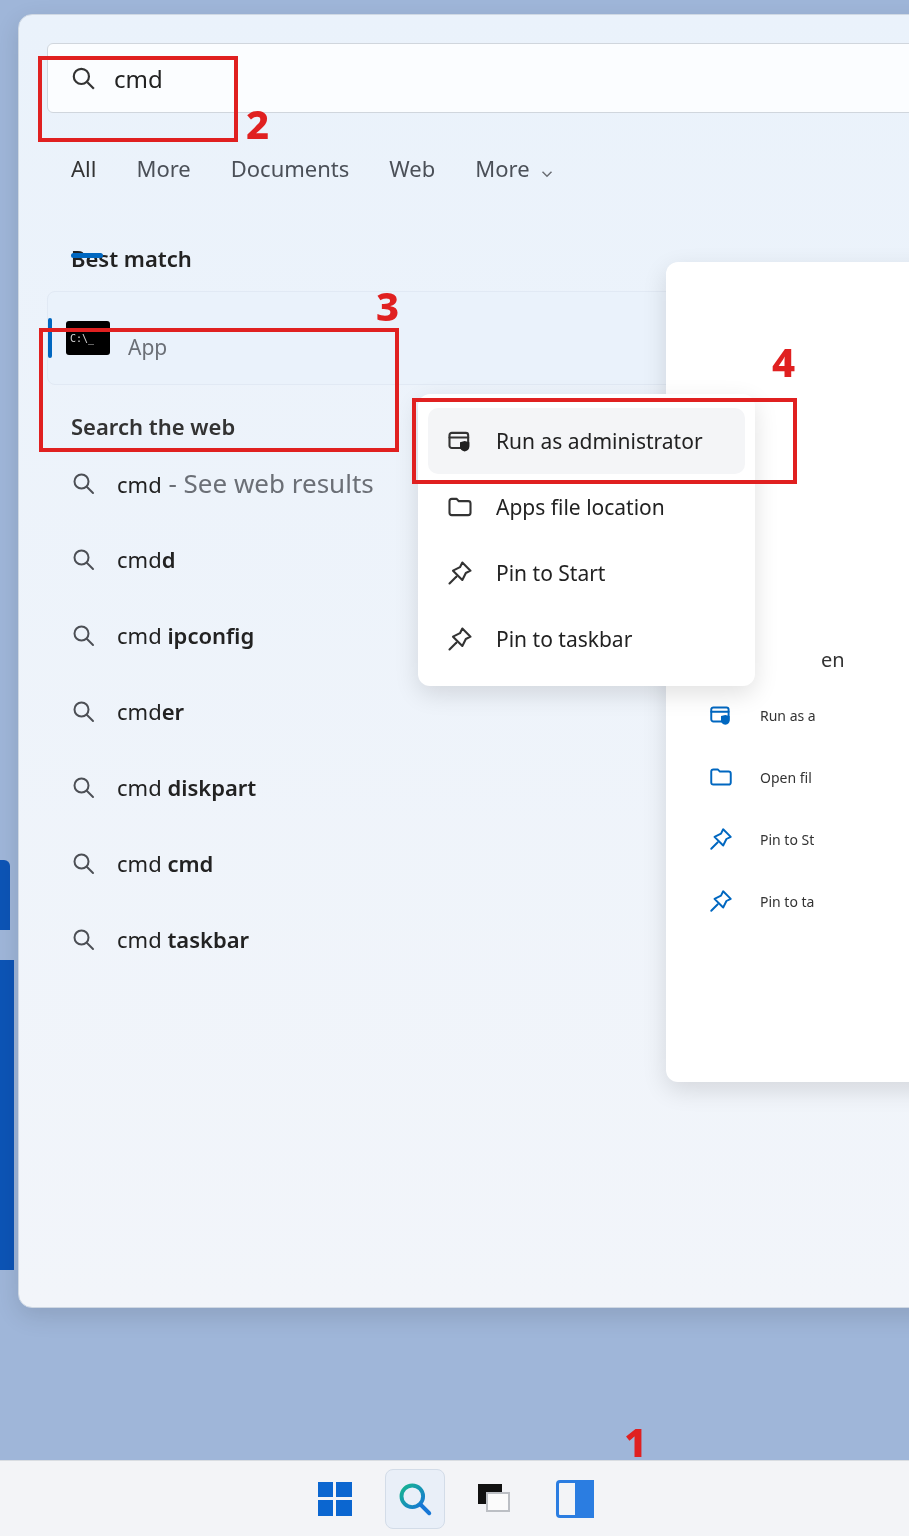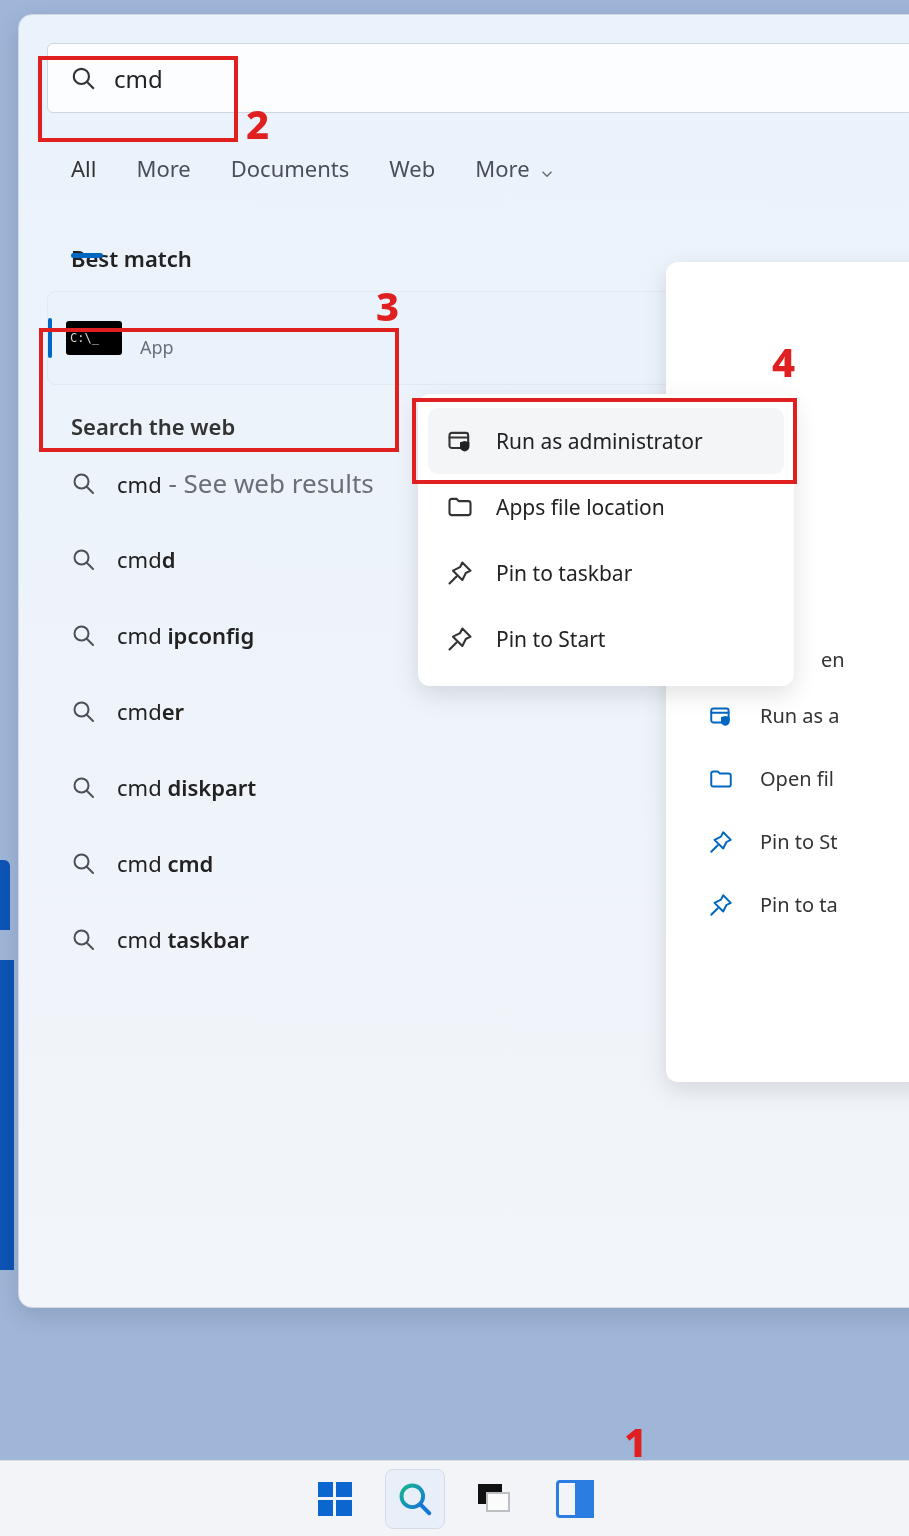--- a/index.html
+++ b/index.html
@@ -48,47 +48,47 @@
   .tab-underline{position:absolute;left:52px;top:238px;width:32px;height:5px;background:var(--accent);border-radius:3px}
 
   .sect-label{padding:46px 52px 18px;font-size:22px;font-weight:600;color:#222}
 
   .result{
     margin:0 28px;display:flex;align-items:center;gap:18px;
     height:94px;border-radius:8px;padding:0 18px;position:relative;
   }
   .result.selected{background:var(--highlight);border:1px solid #e1e9f4}
   .result.selected::before{content:"";position:absolute;left:0;top:26px;bottom:26px;width:4px;background:var(--accent);border-radius:3px}
-  .app-icon{width:56px;height:34px;background:#000;border-radius:3px;display:flex;align-items:center;justify-content:flex-start;padding-left:4px;color:#d6d6d6;font-size:12px;font-family:Consolas,monospace}
+  .app-icon{width:44px;height:34px;background:#000;border-radius:3px;display:flex;align-items:center;justify-content:flex-start;padding-left:4px;color:#d6d6d6;font-size:10px;font-family:Consolas,monospace}
   .res-title{font-size:22px;color:#222}
-  .res-sub{font-size:18px;color:var(--muted);margin-top:18px}
+  .res-sub{font-size:21px;color:var(--muted);margin-top:18px}
 
   .web-h{padding:26px 52px 4px;font-size:22px;font-weight:600;color:#333}
 
   .wlist{display:flex;flex-direction:column;gap:4px;margin-top:2px}
   .witem{
     display:flex;align-items:center;gap:22px;height:72px;margin:0 28px;padding:0 24px;border-radius:8px;cursor:pointer}
   .witem .spacer{flex:1}
   .witem .txt{font-size:22px;color:#222}
   .witem .txt .bold{font-weight:600}
   .witem .hint{color:var(--muted);font-size:26px}
   .chev{width:18px;height:18px;fill:none;stroke:#6c6f75;stroke-width:2}
   .mag{width:24px;height:24px;fill:none;stroke:#4c4f55;stroke-width:2}
 
   
   .preview{position:absolute;left:666px;top:262px;width:300px;height:820px;background:var(--panel);border-radius:12px;box-shadow:var(--shadow);padding:24px 24px;overflow:hidden}
   .preview .en{position:absolute;left:155px;top:384px;font-size:20px;color:#333}
   .pv-list{position:absolute;left:42px;top:440px;display:flex;flex-direction:column;gap:36px}
-  .pv-row{display:flex;align-items:center;gap:26px;font-size:20px;color:#333}
+  .pv-row{display:flex;align-items:center;gap:26px;font-size:14px;color:#333}
   .pv-row svg{width:26px;height:26px}
   .pv-row.out svg{stroke:var(--accent)}
 
   
   .ctx{
-    position:absolute;left:418px;top:394px;width:376px;background:var(--panel);
+    position:absolute;left:418px;top:394px;width:337px;background:var(--panel);
     border-radius:12px;box-shadow:var(--shadow);padding:14px 10px;
   }
   .ctx-item{display:flex;align-items:center;gap:22px;height:66px;border-radius:10px;padding:0 18px;font-size:21px;color:#222;cursor:pointer}
   .ctx-item:first-child{background:#f4f5f7}
   .ctx-item svg{width:28px;height:28px;fill:none;stroke:#333;stroke-width:1.8}
 
   
   .call{position:absolute;border:4px solid var(--red)}
   .num{position:absolute;color:var(--red);font-weight:800;font-size:40px}
 
@@ -281,28 +281,28 @@
       <svg viewBox="0 0 24 24" fill="none" stroke="currentColor" stroke-width="1.8" stroke-linecap="round" stroke-linejoin="round">
         <path d="M3 7 Q3 5 5 5 L9 5 L11 7 L19 7 Q21 7 21 9 L21 17 Q21 19 19 19 L5 19 Q3 19 3 17 Z"></path>
       </svg>
       <span>Apps file location</span>
     </div>
     <div class="ctx-item">
       <svg viewBox="0 0 24 24" fill="none" stroke="currentColor" stroke-width="1.8" stroke-linecap="round" stroke-linejoin="round">
         <path d="M14 3 L21 10 L17 12 L14 18 L6 10 L12 7 Z"></path>
         <line x1="9" y1="15" x2="3" y2="21"></line>
       </svg>
-      <span>Pin to taskbar</span>
+      <span>Pin to Start</span>
     </div>
     <div class="ctx-item">
       <svg viewBox="0 0 24 24" fill="none" stroke="currentColor" stroke-width="1.8" stroke-linecap="round" stroke-linejoin="round">
         <path d="M14 3 L21 10 L17 12 L14 18 L6 10 L12 7 Z"></path>
         <line x1="9" y1="15" x2="3" y2="21"></line>
       </svg>
-      <span>Pin to Start</span>
+      <span>Pin to taskbar</span>
     </div>
   </div>
 
 <div class="call" style="left:38px;top:56px;width:200px;height:86px"></div>
 <div class="num" style="left:246px;top:96px">2</div>
 
 <div class="call" style="left:39px;top:328px;width:360px;height:124px"></div>
 <div class="num" style="left:376px;top:278px">3</div>
 
 <div class="call" style="left:412px;top:398px;width:385px;height:86px"></div>

